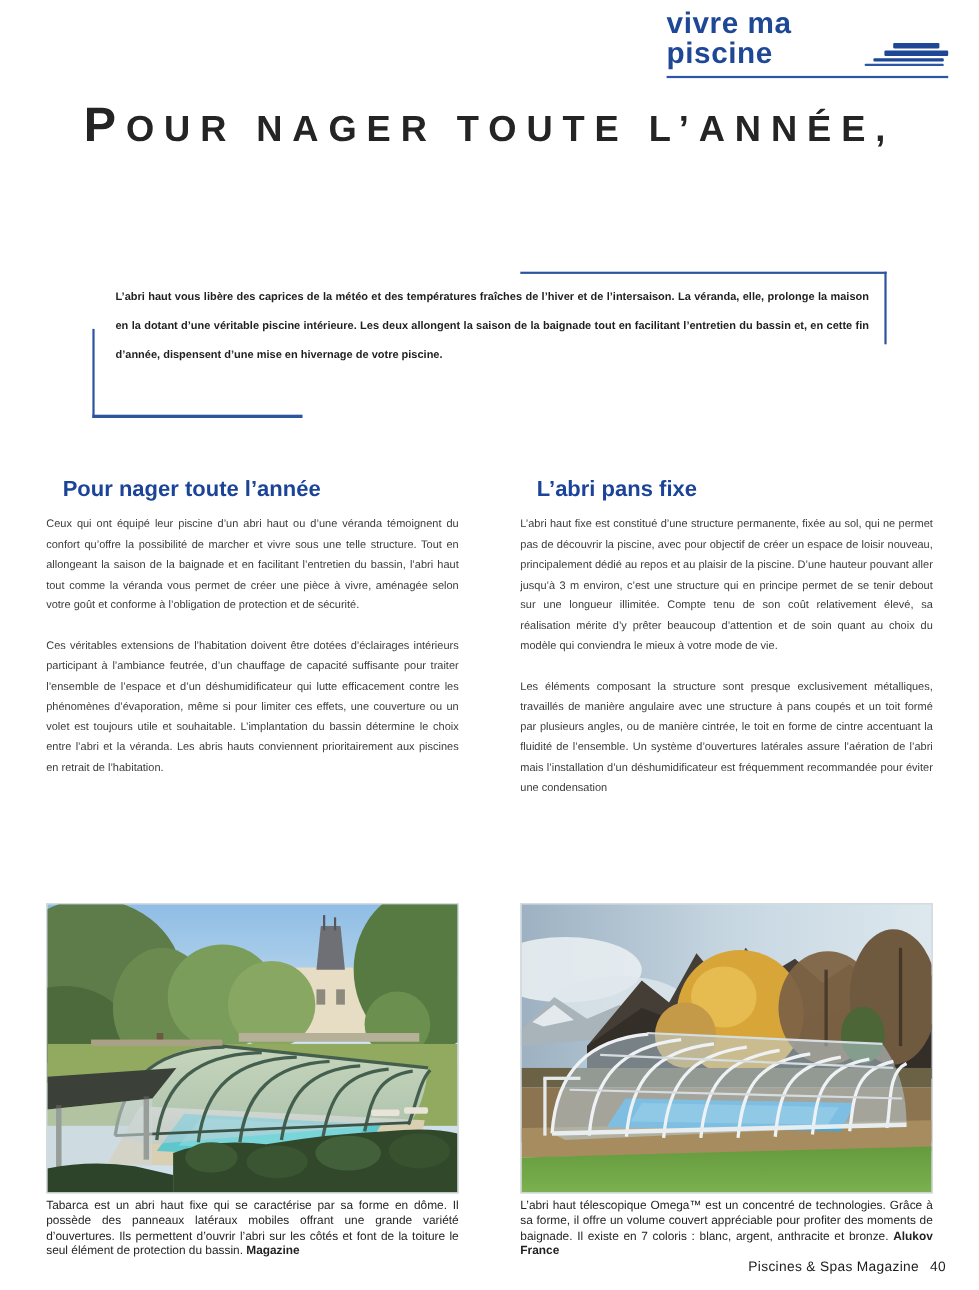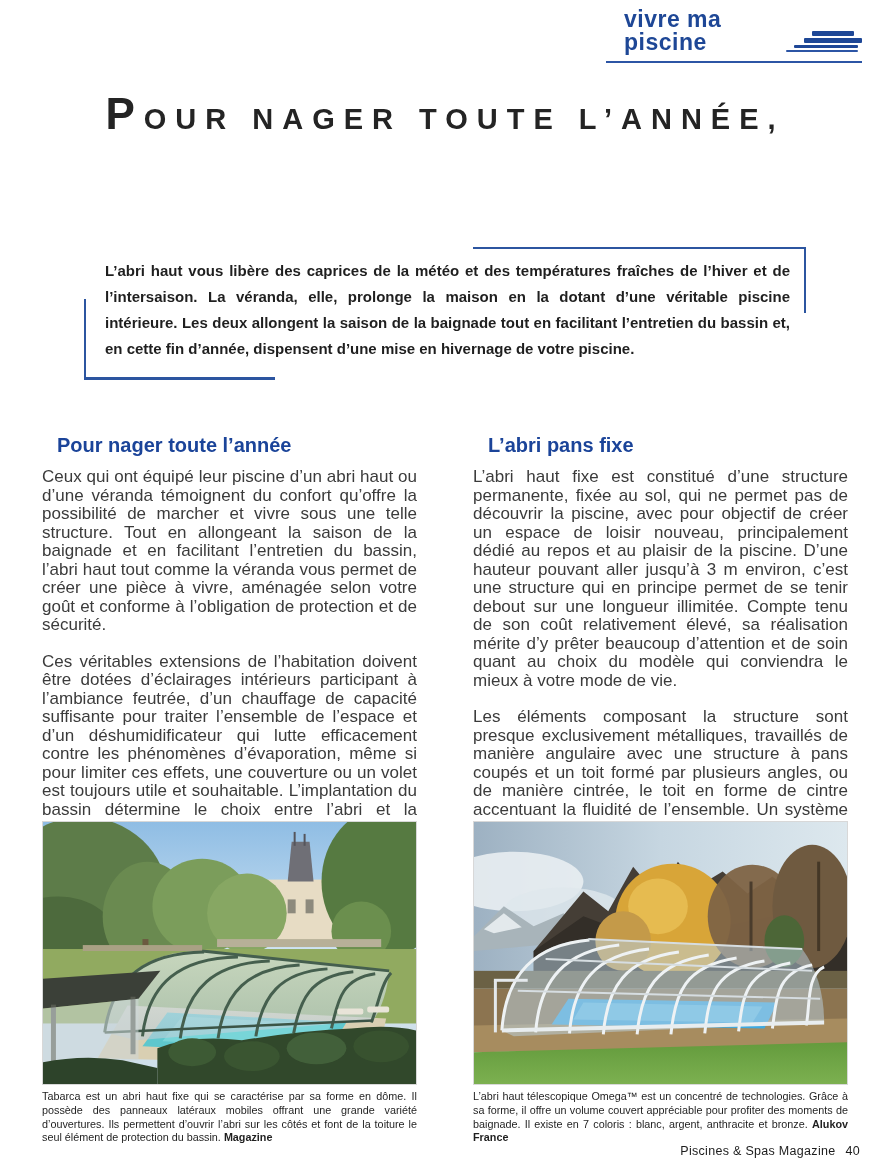--- a/index.html
+++ b/index.html
@@ -2,49 +2,49 @@
 <html><head>
 <meta charset="utf-8">
 <style>
   html,body{margin:0;padding:0;background:#ffffff;}
   body{font-family:"Liberation Sans", sans-serif; color:#3a3a3a;}
   .page{position:relative;width:890px;height:1173px;background:#ffffff;overflow:hidden;margin:0 auto;}
 
   
   .logo{position:absolute;top:8px;right:28px;width:256px;}
   .logo-row{display:flex;align-items:flex-end;justify-content:space-between;}
-  .logo-text{font-size:23px;font-weight:bold;color:#1e4796;letter-spacing:0.5px;line-height:1;padding-bottom:3px;margin-left:18px;}
+  .logo-text{font-size:27px;font-weight:bold;color:#1e4796;letter-spacing:0.5px;line-height:1;padding-bottom:3px;}
   .logo-waves{position:relative;width:78px;height:30px;}
   .logo-waves .bar{position:absolute;right:0;background:#1e4796;border-radius:1px;}
   .bar1{top:4px;width:42px;height:5px;right:8px !important;}
   .bar2{top:11px;width:58px;height:5px;}
   .bar3{top:18px;width:64px;height:3px;right:4px !important;}
   .bar4{top:23px;width:72px;height:2px;right:4px !important;background:#2c55a5 !important;}
   .logo-underline{margin-top:4px;height:2px;background:#2c55a5;}
 
   
   .title{position:absolute;top:86px;left:0;width:890px;text-align:center;color:#242424;
          font-weight:bold;text-transform:uppercase;}
-  .title-line{font-size:29px;letter-spacing:9px;line-height:56px;white-space:nowrap;}
+  .title-line{font-size:33px;letter-spacing:9px;line-height:56px;white-space:nowrap;}
   .title-line.first::first-letter{font-size:44px;}
 
   
   .intro-wrap{position:absolute;top:247px;left:84px;width:722px;height:131px;}
   .intro-text{position:absolute;top:11px;left:21px;width:685px;
-      font-size:15px;font-weight:bold;line-height:26px;color:#1f1f1f;text-align:justify;}
+      font-size:10px;font-weight:bold;line-height:26px;color:#1f1f1f;text-align:justify;}
   .bracket-tr{position:absolute;top:0;right:0;width:331px;height:64px;
       border-top:2px solid #2c55a0;border-right:2px solid #2c55a0;}
   .bracket-bl{position:absolute;left:0;top:52px;width:189px;height:78px;
       border-left:2px solid #2c55a0;border-bottom:3px solid #2c55a0;}
 
   
   .cols{position:absolute;top:432px;left:42px;width:806px;
         display:grid;grid-template-columns:375px 375px;column-gap:56px;}
   .col-heading{font-size:20px;font-weight:bold;color:#1b4499;margin:0 0 10px 15px;line-height:26px;}
-  .col p{margin:0 0 18px 0;font-size:17px;line-height:18.5px;text-align:justify;color:#3b3b3b;}
+  .col p{margin:0 0 18px 0;font-size:10px;line-height:18.5px;text-align:justify;color:#3b3b3b;}
 
   
   .figures{position:absolute;top:821px;left:42px;width:806px;
         display:grid;grid-template-columns:375px 375px;column-gap:56px;}
   .photo{width:375px;height:264px;border:1px solid #d8d8d8;box-sizing:border-box;overflow:hidden;background:#cfe0ea;}
   .photo svg{display:block;width:100%;height:100%;}
   .caption{margin-top:5px;font-size:10.8px;line-height:13.8px;color:#1f1f1f;text-align:justify;}
   .caption .brand{font-weight:bold;}
 
   

